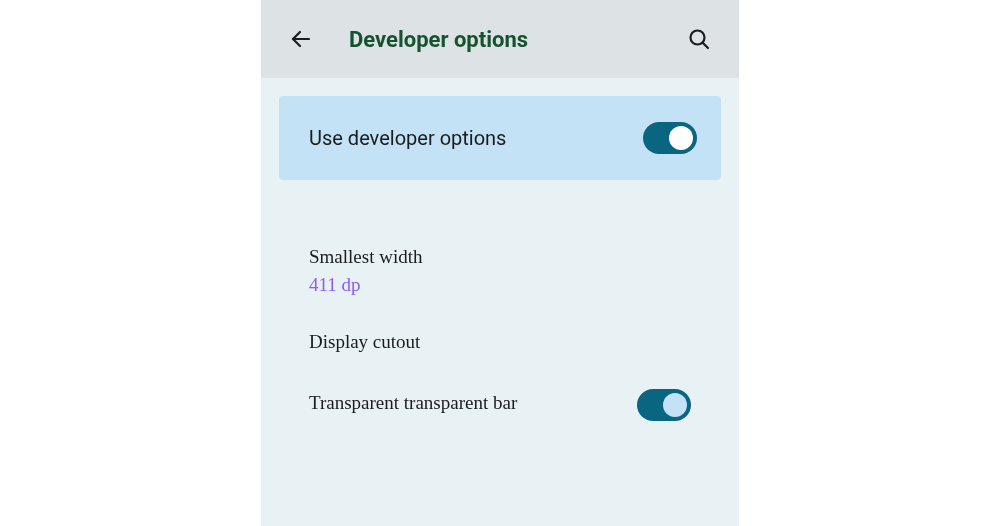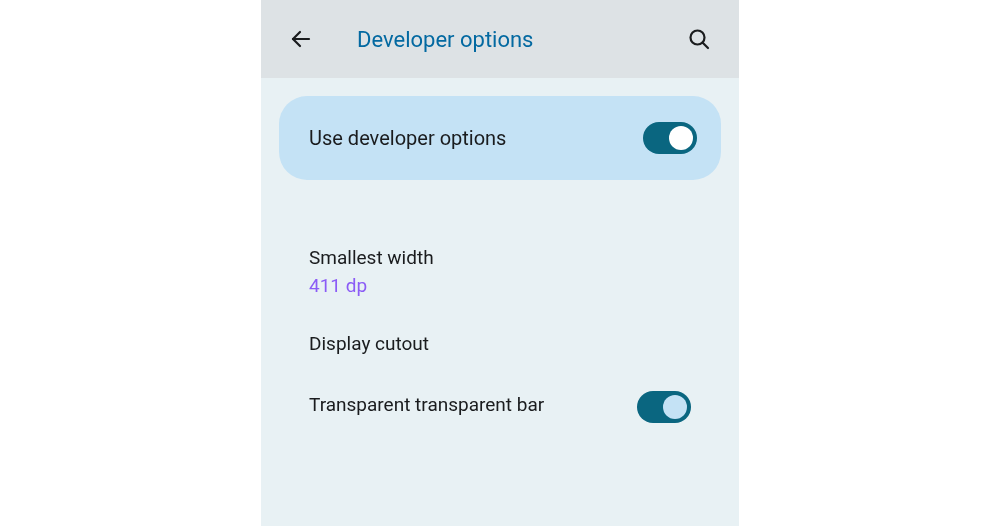--- a/index.html
+++ b/index.html
@@ -34,40 +34,40 @@
       width: 40px;
       height: 40px;
       display: flex;
       align-items: center;
       justify-content: center;
       cursor: pointer;
       color: #1a1c1e;
     }
     .top-title {
       font-size: 22px;
-      font-weight: 400;
-      color: #0369a1;
-      margin-left: 36px;
+      font-weight: 700;
+      color: #14532d;
+      margin-left: 28px;
       flex: 1;
     }
     .search-button {
       width: 40px;
       height: 40px;
       display: flex;
       align-items: center;
       justify-content: center;
       cursor: pointer;
       color: #1a1c1e;
     }
     .content {
       padding: 18px 18px 0 18px;
     }
     .master-toggle-card {
       background: #c4e2f5;
-      border-radius: 28px;
+      border-radius: 4px;
       padding: 26px 24px 26px 30px;
       display: flex;
       align-items: center;
       justify-content: space-between;
     }
     .master-toggle-label {
       font-size: 20px;
       font-weight: 400;
       color: #1a1c1e;
     }
@@ -105,20 +105,21 @@
     .setting-item {
       display: flex;
       align-items: center;
       justify-content: space-between;
       padding: 16px 0;
       cursor: pointer;
     }
     .setting-text {
       flex: 1;
       padding-right: 16px;
+      font-family: Liberation Serif, serif;
     }
     .setting-title {
       font-size: 19px;
       font-weight: 400;
       color: #1a1c1e;
       margin-bottom: 4px;
     }
     .setting-subtitle {
       font-size: 19px;
       font-weight: 400;

